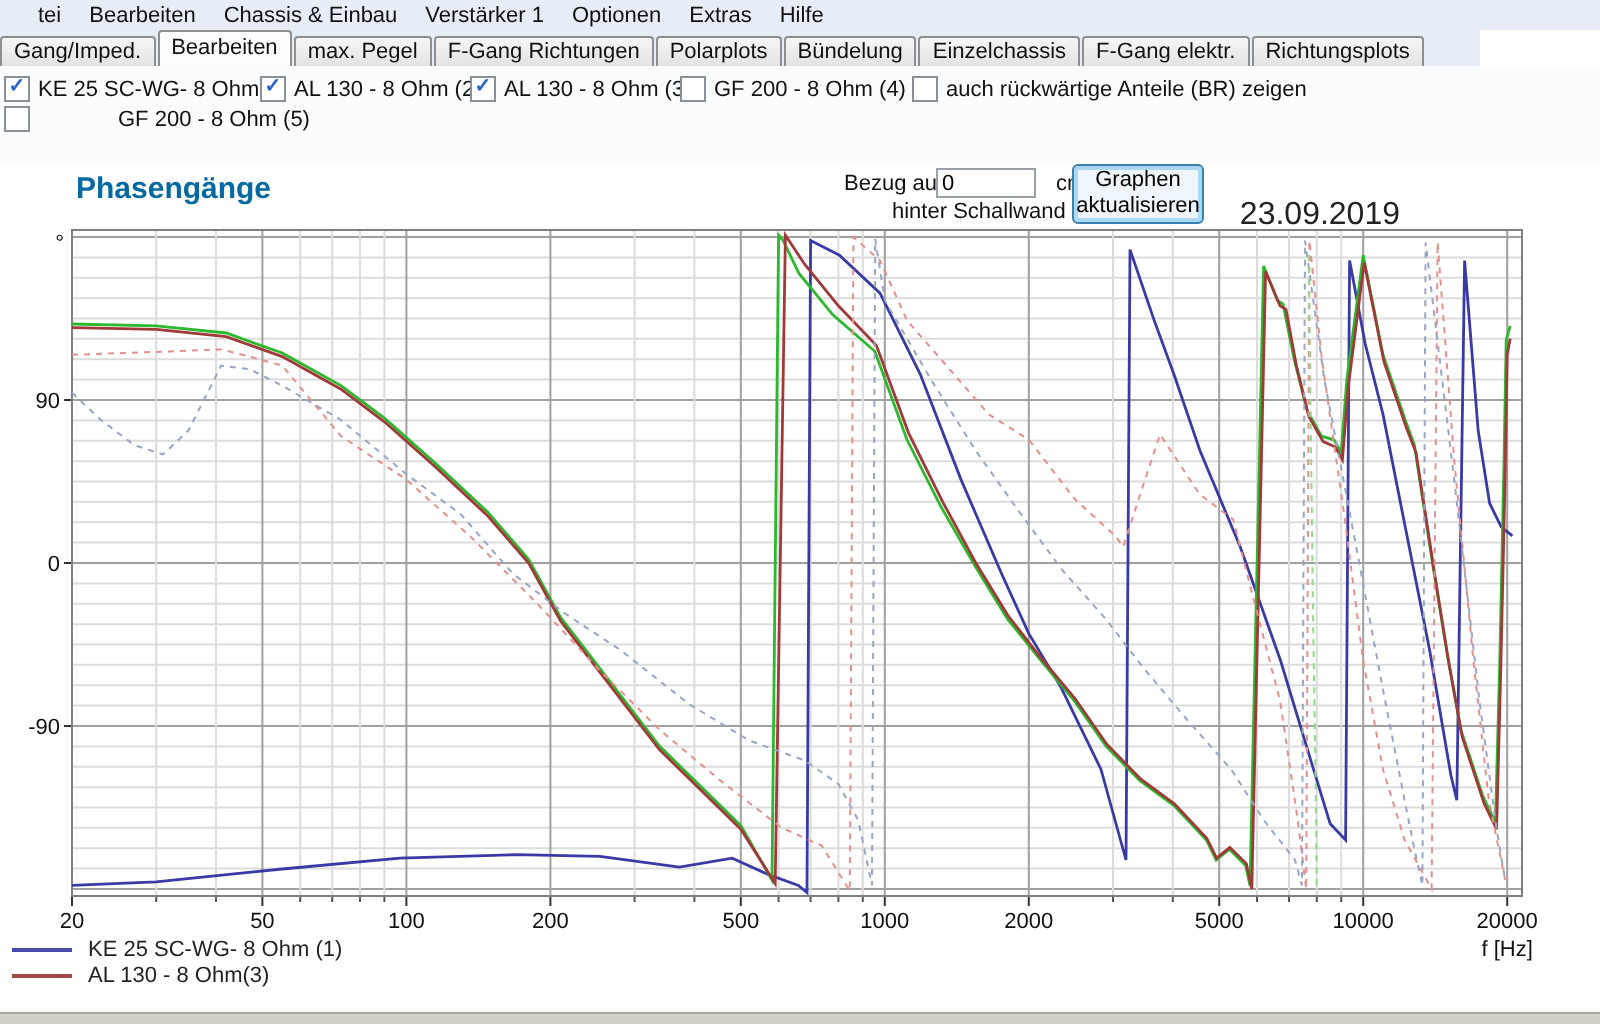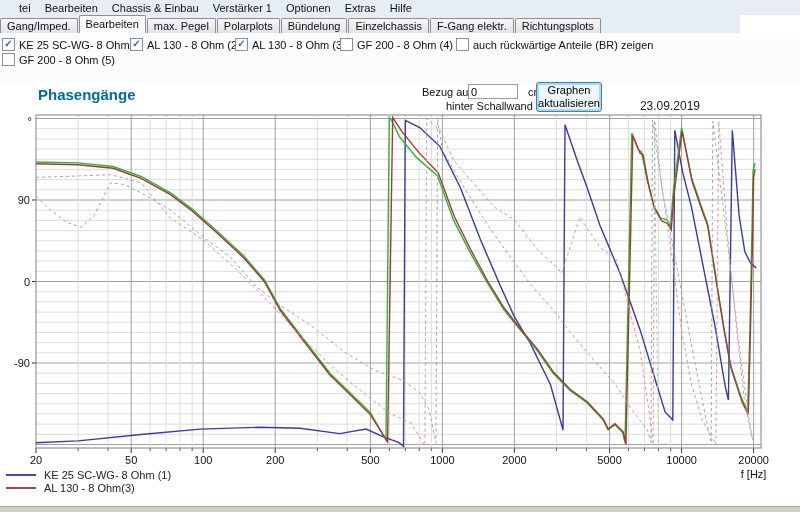--- a/index.html
+++ b/index.html
@@ -23,21 +23,21 @@
   .lbl{position:absolute;white-space:nowrap;}
   #bezug-input{position:absolute;left:468px;top:51px;width:44px;height:13px;border:1px solid #9aa0a8;
                font-size:11px;padding:0 2px;font-family:"Liberation Sans",sans-serif;}
   #update-btn{position:absolute;left:536px;top:49px;width:66px;height:30px;background:#eef6fb;
               border:1px solid #3c7fb1;box-shadow:0 0 0 2px #a9d9f2 inset;border-radius:3px;
               font-size:11px;line-height:13px;text-align:center;padding:0;cursor:default;
               font-family:"Liberation Sans",sans-serif;}
   
   #chart-title{position:absolute;left:38px;top:86px;font-size:15px;font-weight:bold;color:#0369a1;}
   #chart-subtitle{position:absolute;left:38px;top:103px;font-size:11px;color:#222;}
-  #chart-date{position:absolute;right:100px;top:99px;font-size:12px;color:#222;}
+  #chart-date{position:absolute;right:100px;top:99px;font-size:16px;color:#222;}
   #plot-svg{position:absolute;left:0;top:0;}
   
   #legend{position:absolute;left:6px;top:468px;font-size:11px;color:#222;text-align:center;}
   .legend-row{display:flex;align-items:center;height:13px;}
   .legend-swatch{width:30px;height:0;border-top-width:2px;border-top-style:solid;margin-right:8px;}
   
   #bottombar{position:absolute;left:0;top:506px;width:800px;height:6px;background:#d2cfc7;border-top:1px solid #aaa79f;}
 </style>
 </head>
 <body>
@@ -50,20 +50,21 @@
       <span class="menu-item">Verstärker 1</span>
       <span class="menu-item">Optionen</span>
       <span class="menu-item">Extras</span>
       <span class="menu-item">Hilfe</span>
     </div>
 
   <div id="tabbar">
       <span class="tab">Gang/Imped.</span>
       <span class="tab active">Bearbeiten</span>
       <span class="tab">max. Pegel</span>
+      <span class="tab">F-Gang Richtungen</span>
       <span class="tab">Polarplots</span>
       <span class="tab">Bündelung</span>
       <span class="tab">Einzelchassis</span>
       <span class="tab">F-Gang elektr.</span>
       <span class="tab">Richtungsplots</span>
     </div>
 
   <div id="controls">
     <span class="lbl" style="left:422px;top:53px;">Bezug auf</span>
     <input id="bezug-input" value="0" style="">
@@ -79,21 +80,21 @@
         <span>AL 130 - 8 Ohm (2)</span>
       </span>
       <span class="cb" style="left: 235px; top: 5px;">
         <span class="box">✓</span>
         <span>AL 130 - 8 Ohm (3)</span>
       </span>
       <span class="cb" style="left: 340px; top: 5px;">
         <span class="box"></span>
         <span>GF 200 - 8 Ohm (4)</span>
       </span>
-      <span class="cb" style="left: 2px; top: 20px;">
+      <span class="cb" style="left: 2px; top: 20px; gap: 40px;">
         <span class="box"></span>
         <span>GF 200 - 8 Ohm (5)</span>
       </span>
       <span class="cb" style="left: 420px; top: 5px; padding-left: 36px;">
         <span class="box"></span>
         <span>auch rückwärtige Anteile (BR) zeigen</span>
       </span>
     </div>
 
   <div id="chart-title">Phasengänge</div>

